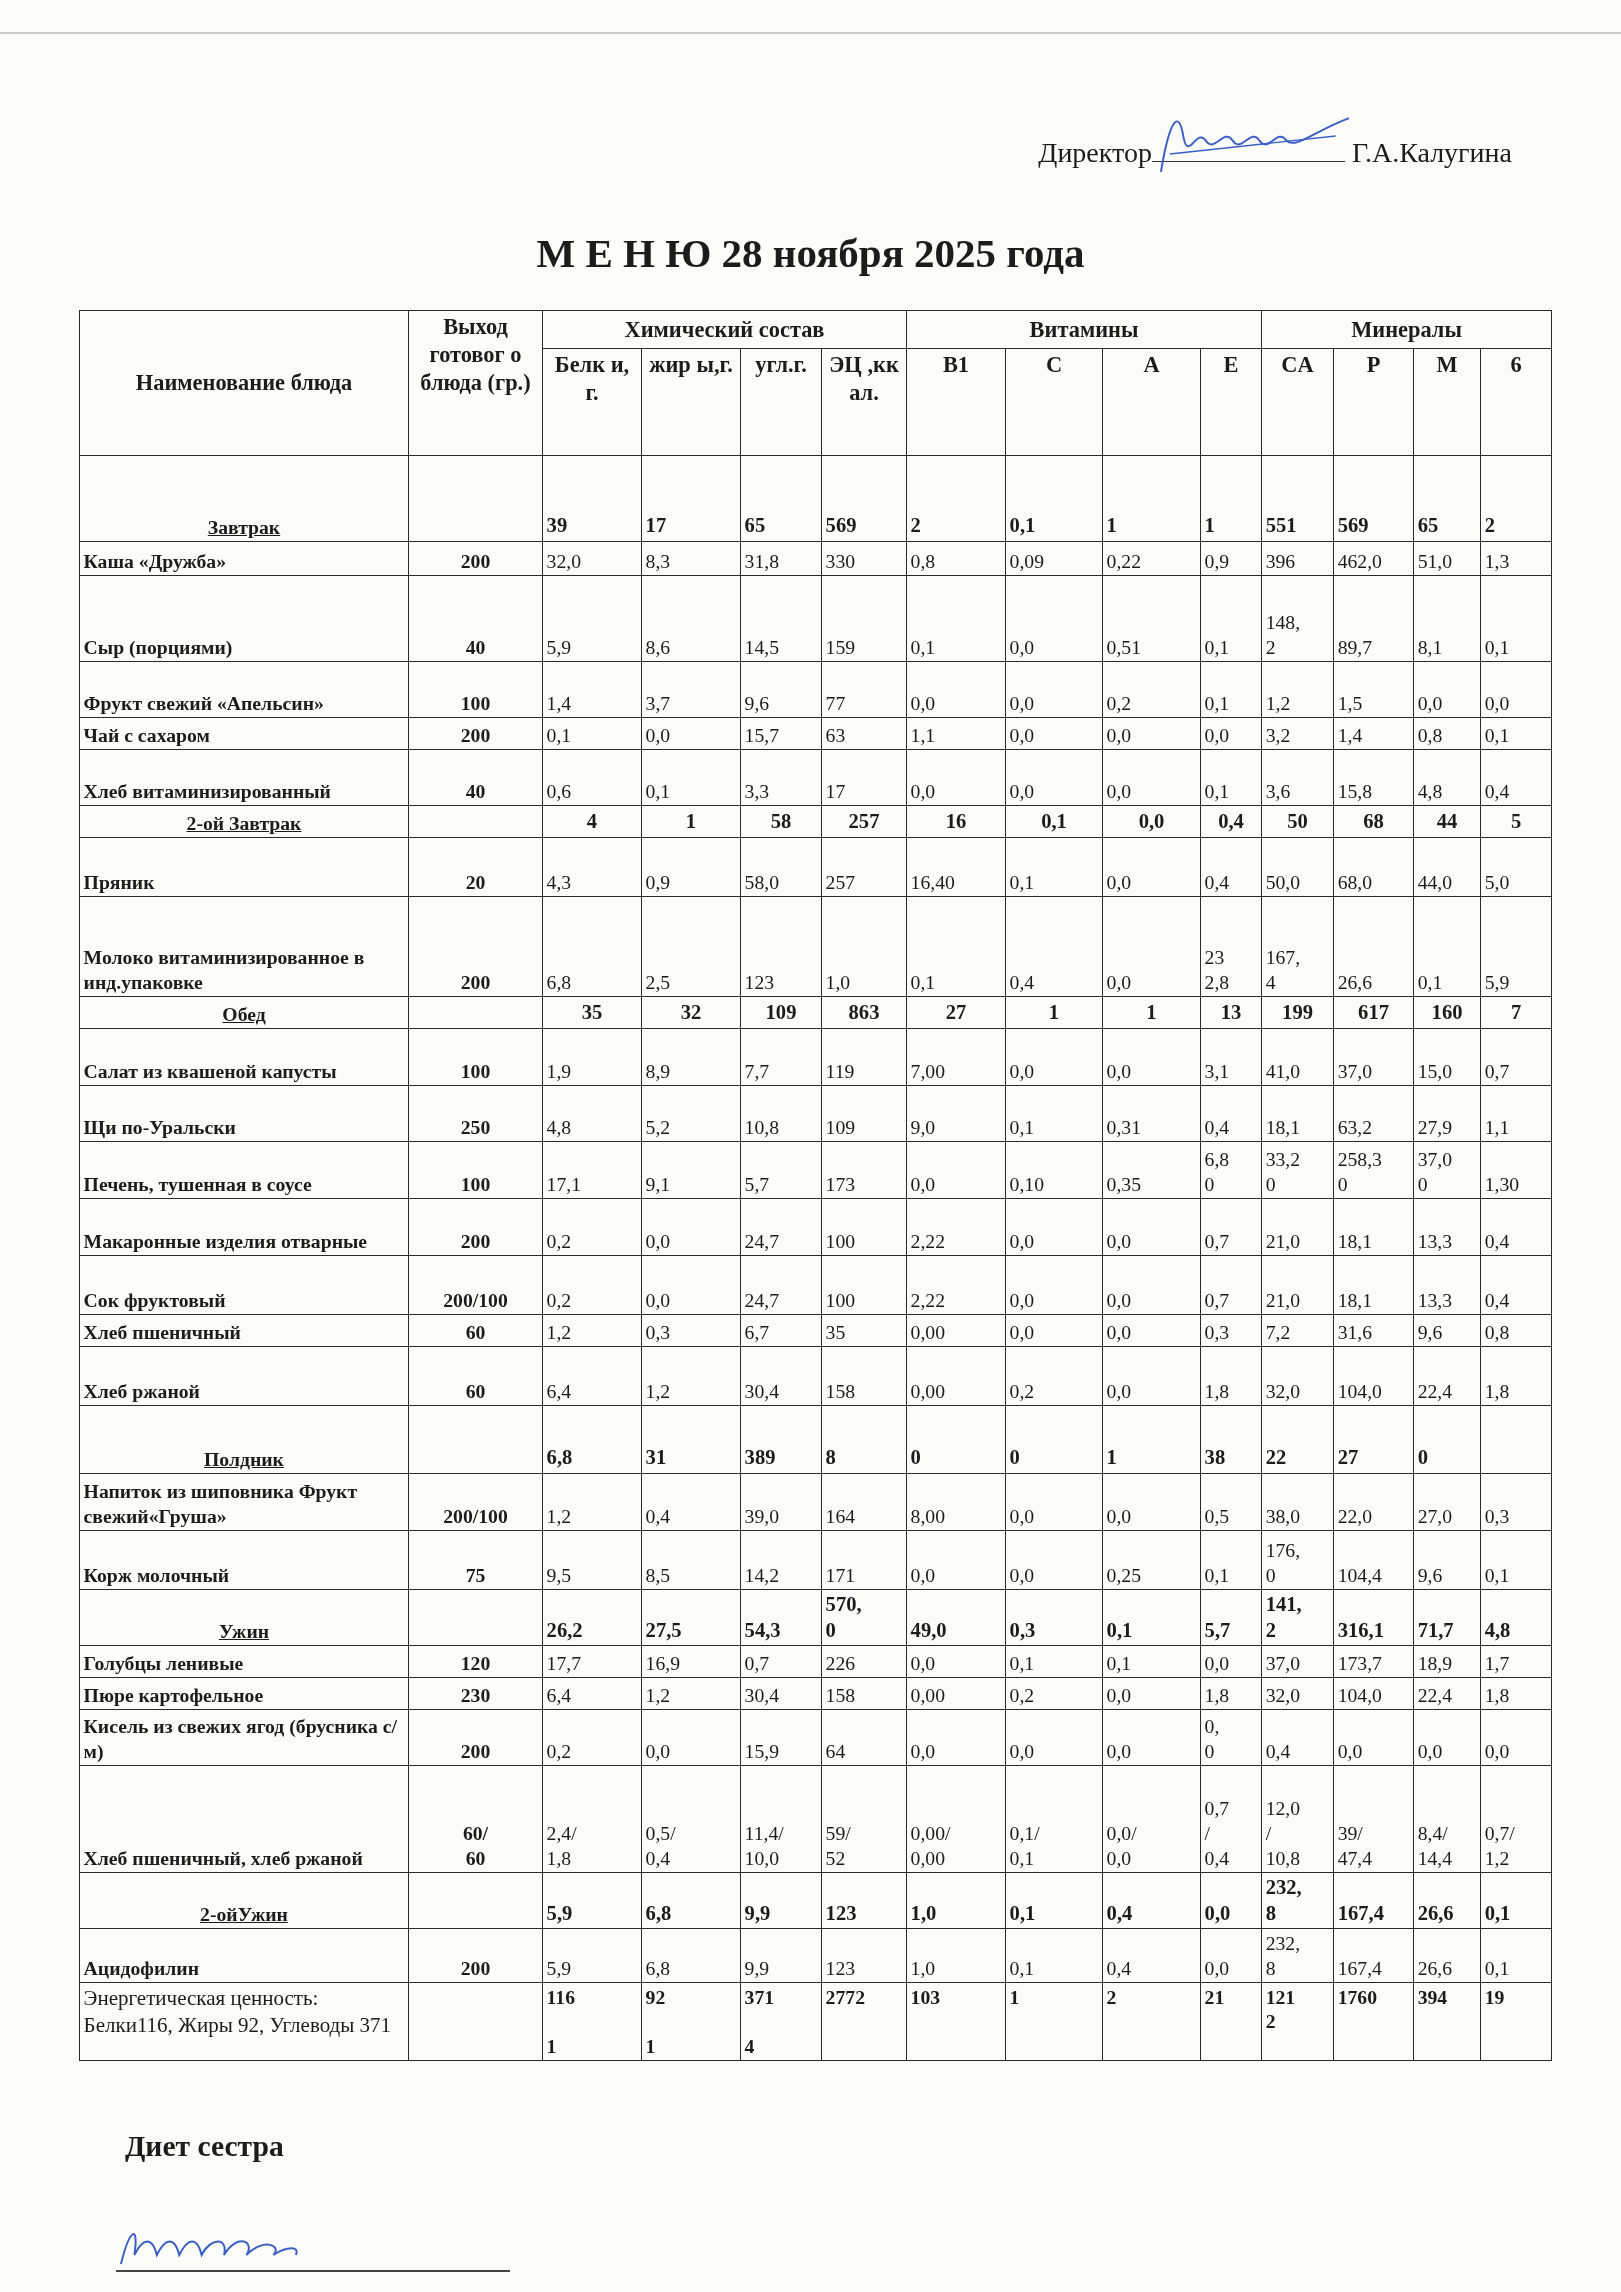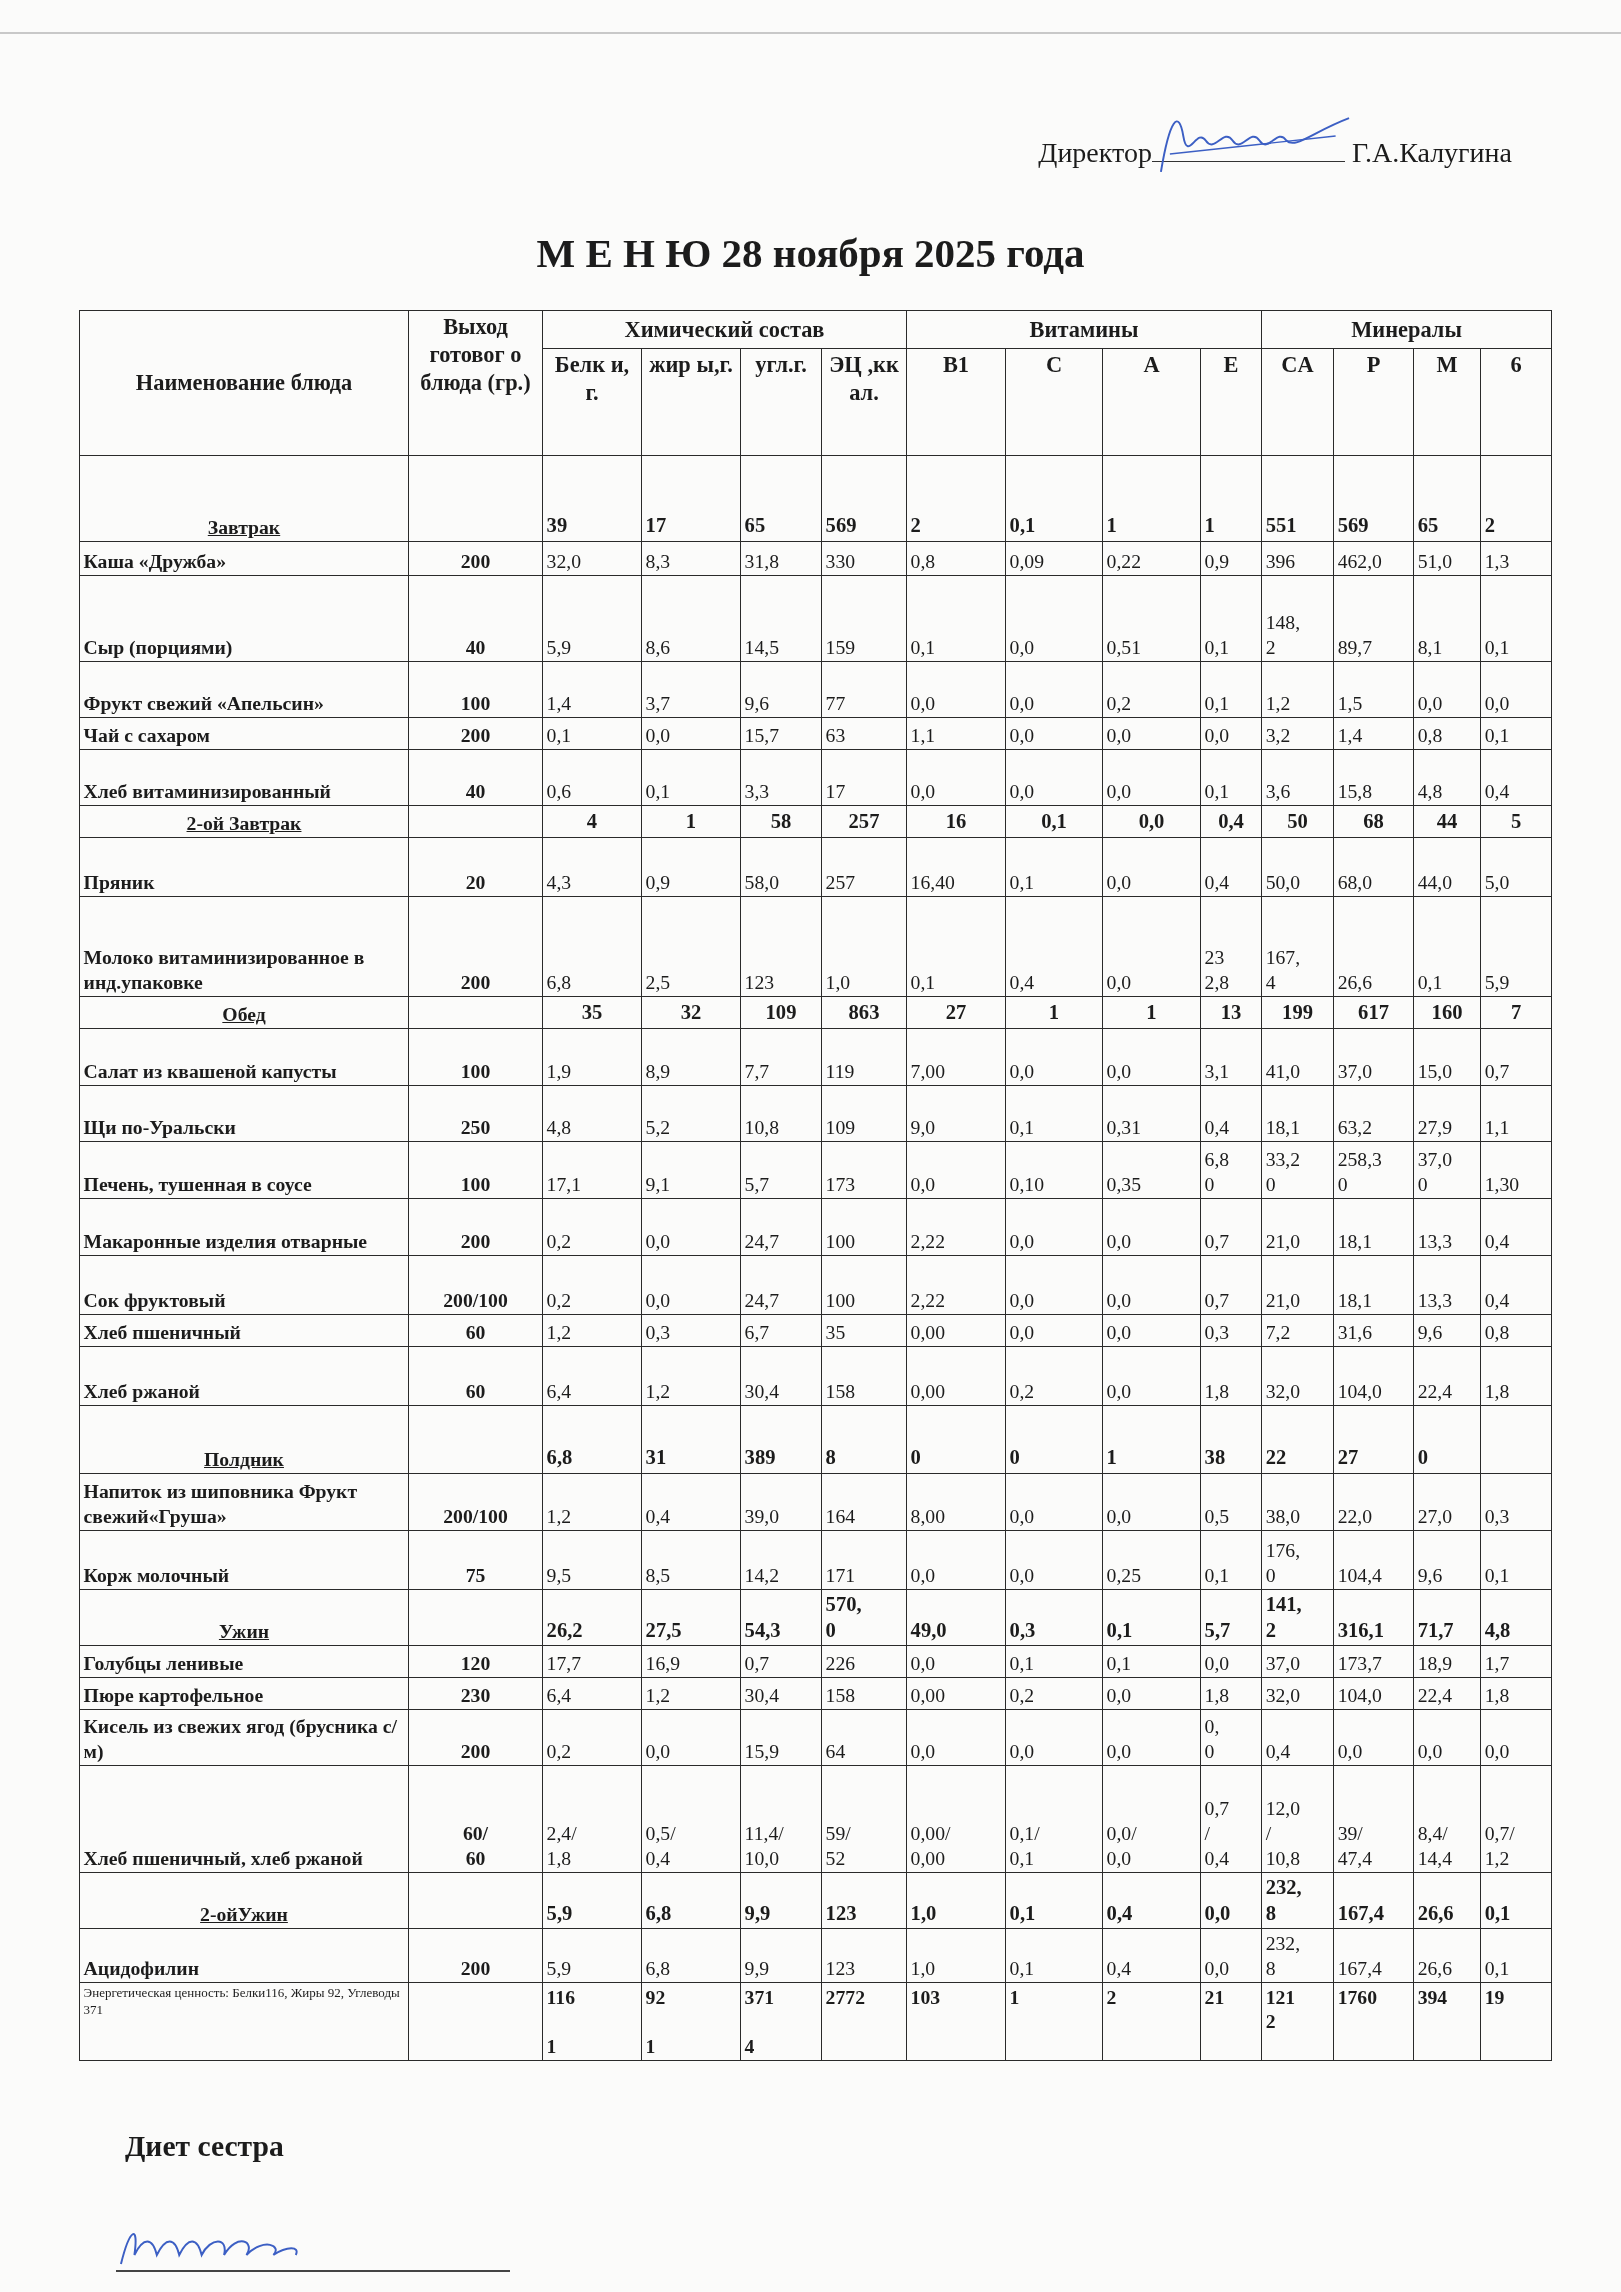--- a/index.html
+++ b/index.html
@@ -34,21 +34,21 @@
     overflow: hidden;
   }
   table.menu th { font-weight: bold; text-align: center; vertical-align: top; font-size: 22.4px; }
   table.menu th.group { vertical-align: middle; }
   td.name { font-weight: bold; font-size: 22.4px; text-align: left; }
   td.yield { font-weight: bold; font-size: 24px; text-align: center; }
   tr.section td { font-weight: bold; }
   tr.section td.name { text-align: center; text-decoration: underline; }
   tr.section td.num { font-weight: bold; font-size: 20.6px; }
   td.num { text-align: left; white-space: pre-line; }
-  tr.total td.name { font-weight: normal; font-size: 13px; line-height: 1.3; vertical-align: top; }
+  tr.total td.name { font-weight: normal; font-size: 21px; line-height: 1.3; vertical-align: top; }
   tr.total td.num { vertical-align: top; font-weight: bold; }
   .sup { font-size: 12.5px; vertical-align: top; }
 
   .footer-label { position: absolute; left: 125px; top: 2130px; font-size: 29.6px; font-weight: bold; }
   .footer-line { position: absolute; left: 116px; top: 2270px; width: 394px; height: 1.8px; background: #444; }
   .footer-sig { position: absolute; left: 112px; top: 2219px; }
 </style>
 </head>
 <body>
 

